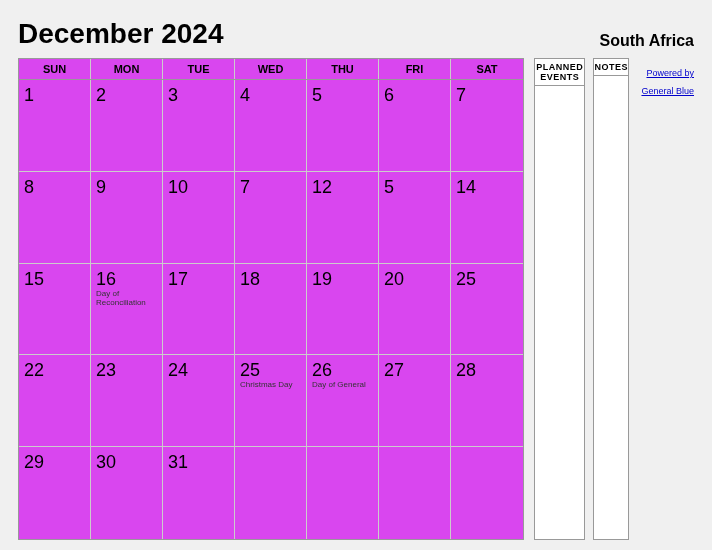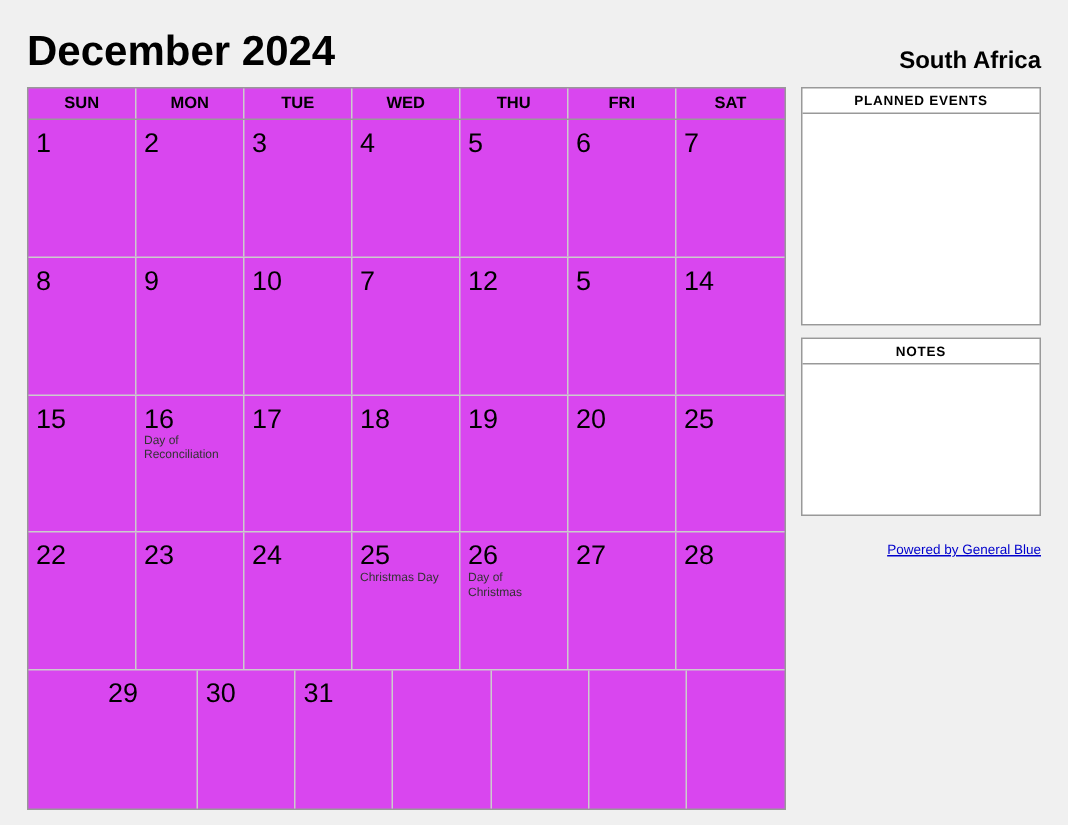--- a/index.html
+++ b/index.html
@@ -66,21 +66,21 @@
     .calendar-body {
       flex: 1;
       display: grid;
       grid-template-rows: repeat(5, 1fr);
     }
     .calendar-week {
       display: grid;
       grid-template-columns: repeat(7, 1fr);
       border-bottom: 1px solid #ccc;
     }
-    .calendar-week:last-child { border-bottom: none; padding-left: 48px; }
+    .calendar-week:last-child { border-bottom: none; }
     .calendar-day {
       border-right: 1px solid #ccc;
       padding: 6px 5px 3px 5px;
       display: flex;
       flex-direction: column;
       align-items: flex-start;
     }
     .calendar-day:last-child { border-right: none; }
     .day-num {
       font-size: 18px;
@@ -91,22 +91,23 @@
     .event-label {
       font-size: 8px;
       color: #333;
       margin-top: 1px;
       line-height: 1.2;
     }
 
     .sidebar {
       width: 160px;
       display: flex;
-      flex-direction: column;
+      flex-direction: row;
       gap: 8px;
+      justify-content: center;
     }
     .sidebar-box {
       border: 1px solid #999;
       background: #fff;
     }
     .sidebar-box-title {
       text-align: center;
       font-size: 9px;
       font-weight: bold;
       letter-spacing: 0.5px;
@@ -228,21 +229,21 @@
             </div>
             <div class="calendar-day">
               <div class="day-num">24</div>
             </div>
             <div class="calendar-day">
               <div class="day-num">25</div>
               <div class="event-label">Christmas Day</div>
             </div>
             <div class="calendar-day">
               <div class="day-num">26</div>
-              <div class="event-label">Day of Christmas</div>
+              <div class="event-label">Day of General</div>
             </div>
             <div class="calendar-day">
               <div class="day-num">27</div>
             </div>
             <div class="calendar-day">
               <div class="day-num">28</div>
             </div>
           </div>
           <div class="calendar-week">
             <div class="calendar-day">

